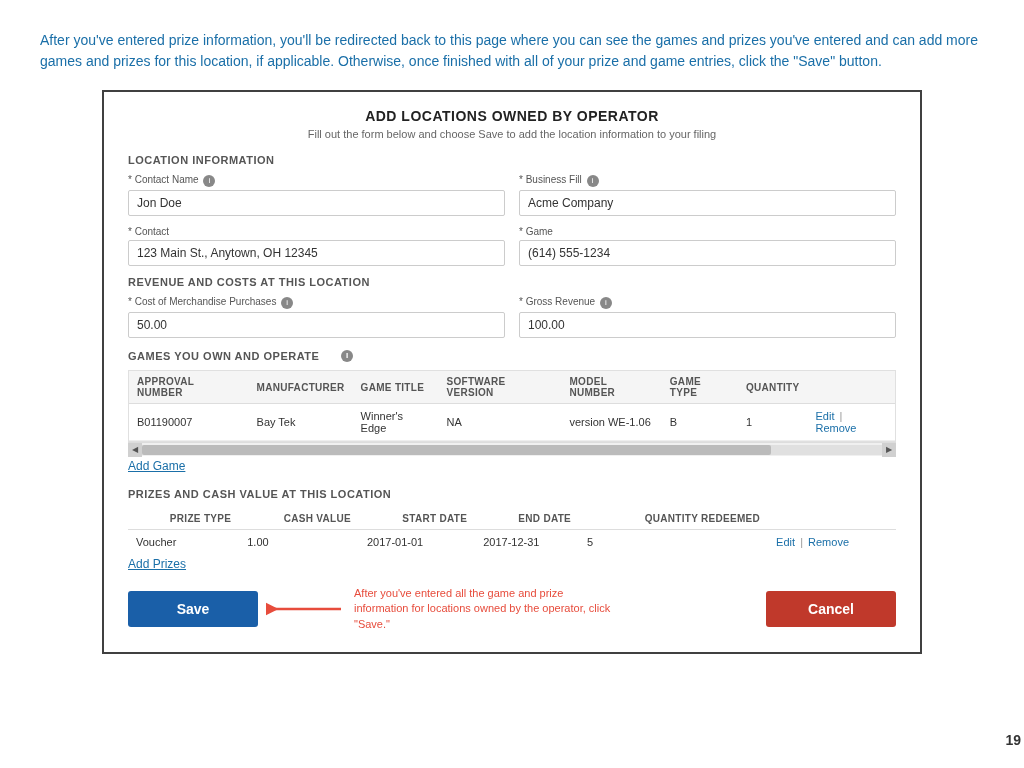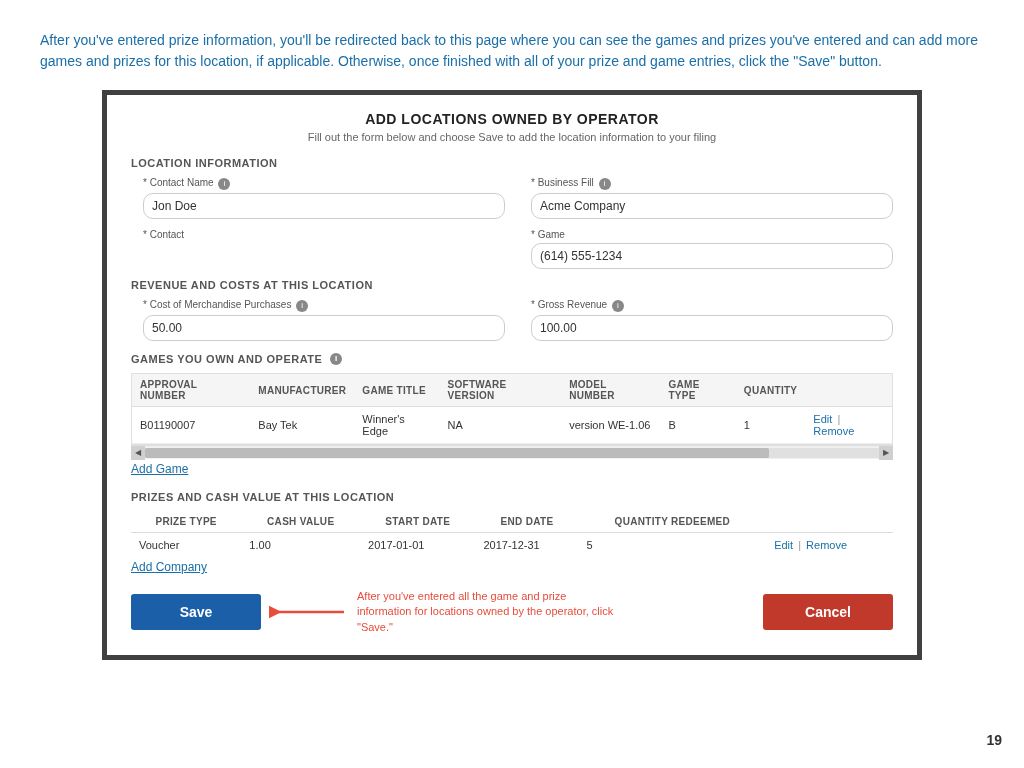--- a/index.html
+++ b/index.html
@@ -20,21 +20,21 @@
     }
 
     .intro-text {
       color: #1a6fa8;
       font-size: 14px;
       line-height: 1.5;
       margin-bottom: 18px;
     }
 
     .form-wrapper {
-      border: 5px solid #404040;
+      border: 2px solid #404040;
       background: #fff;
       width: 820px;
       margin: 0 auto;
       padding: 16px 24px 20px 24px;
       position: relative;
     }
 
     .form-title {
       text-align: center;
       font-size: 14px;
@@ -64,21 +64,20 @@
     .field-row {
       display: flex;
       gap: 14px;
       margin-bottom: 10px;
     }
 
     .field-group {
       display: flex;
       flex-direction: column;
       flex: 1;
-      margin-left: 12px;
     }
 
     .field-label {
       font-size: 10px;
       color: #555;
       margin-bottom: 3px;
     }
 
     .info-icon {
       display: inline-block;
@@ -89,31 +88,31 @@
       border-radius: 50%;
       font-size: 8px;
       text-align: center;
       line-height: 12px;
       cursor: pointer;
       margin-left: 2px;
     }
 
     .field-input {
       border: 1px solid #ccc;
-      border-radius: 10px;
+      border-radius: 2px;
       padding: 5px 8px;
       font-size: 12px;
       color: #333;
       width: 100%;
     }
 
     .games-section-label {
       display: flex;
       align-items: center;
-      gap: 6px;
+      gap: 20px;
       font-size: 11px;
       font-weight: bold;
       color: #555;
       letter-spacing: 0.5px;
       margin-bottom: 8px;
       margin-top: 12px;
       text-transform: uppercase;
     }
 
     .table-container {
@@ -215,21 +214,21 @@
     }
 
     .prizes-table {
       width: 100%;
       border-collapse: collapse;
       font-size: 11px;
     }
 
     .prizes-table th {
       padding: 5px 8px;
-      text-align: center;
+      text-align: right;
       font-size: 10px;
       font-weight: bold;
       color: #555;
       letter-spacing: 0.3px;
       border-bottom: 1px solid #ddd;
       text-transform: uppercase;
     }
 
     .prizes-table td {
       padding: 6px 8px;
@@ -274,21 +273,21 @@
       color: #e74c3c;
       max-width: 260px;
       line-height: 1.4;
     }
 
     .page-number {
       font-size: 14px;
       font-weight: bold;
       color: #333;
       position: absolute;
-      right: 22px;
+      right: 3px;
       bottom: 20px;
     }
   </style>
 </head>
 <body>
 
 <div class="page-container">
 
   <p class="intro-text">After you've entered prize information, you'll be redirected back to this page where you can see the games and prizes you've entered and can add more games and prizes for this location, if applicable. Otherwise, once finished with all of your prize and game entries, click the "Save" button.</p>
 
@@ -314,20 +313,21 @@
           <span>* Business Fill</span>
           <span class="info-icon">i</span>
         </div>
         <input class="field-input" type="text" value="Acme Company" style="">
       </div>
     </div>
 
     <div class="field-row">
       <div class="field-group">
         <div class="field-label">* Contact</div>
+        <input class="field-input" type="text" value="123 Main St., Anytown, OH 12345" style="">
       </div>
       <div class="field-group">
         <div class="field-label">* Game</div>
         <input class="field-input" type="text" value="(614) 555-1234" style="">
       </div>
     </div>
 
     
     <div class="section-label">REVENUE AND COSTS AT THIS LOCATION</div>
 
@@ -422,21 +422,21 @@
             <td>5</td>
             <td>
               <a class="action-link">Edit</a>
               <span class="separator"> | </span>
               <a class="action-link">Remove</a>
             </td>
           </tr>
         </tbody>
       </table>
 
-      <a class="add-link">Add Company</a>
+      <a class="add-link">Add Prizes</a>
     </div>
 
     
     <div class="bottom-row">
       <div style="display:flex; align-items:center; gap: 8px;">
         <button class="save-btn">Save</button>
 
         <svg width="80" height="20" viewBox="0 0 80 20">
           <defs>
             <marker id="arrowhead" markerWidth="6" markerHeight="6" refX="3" refY="3" orient="auto">

